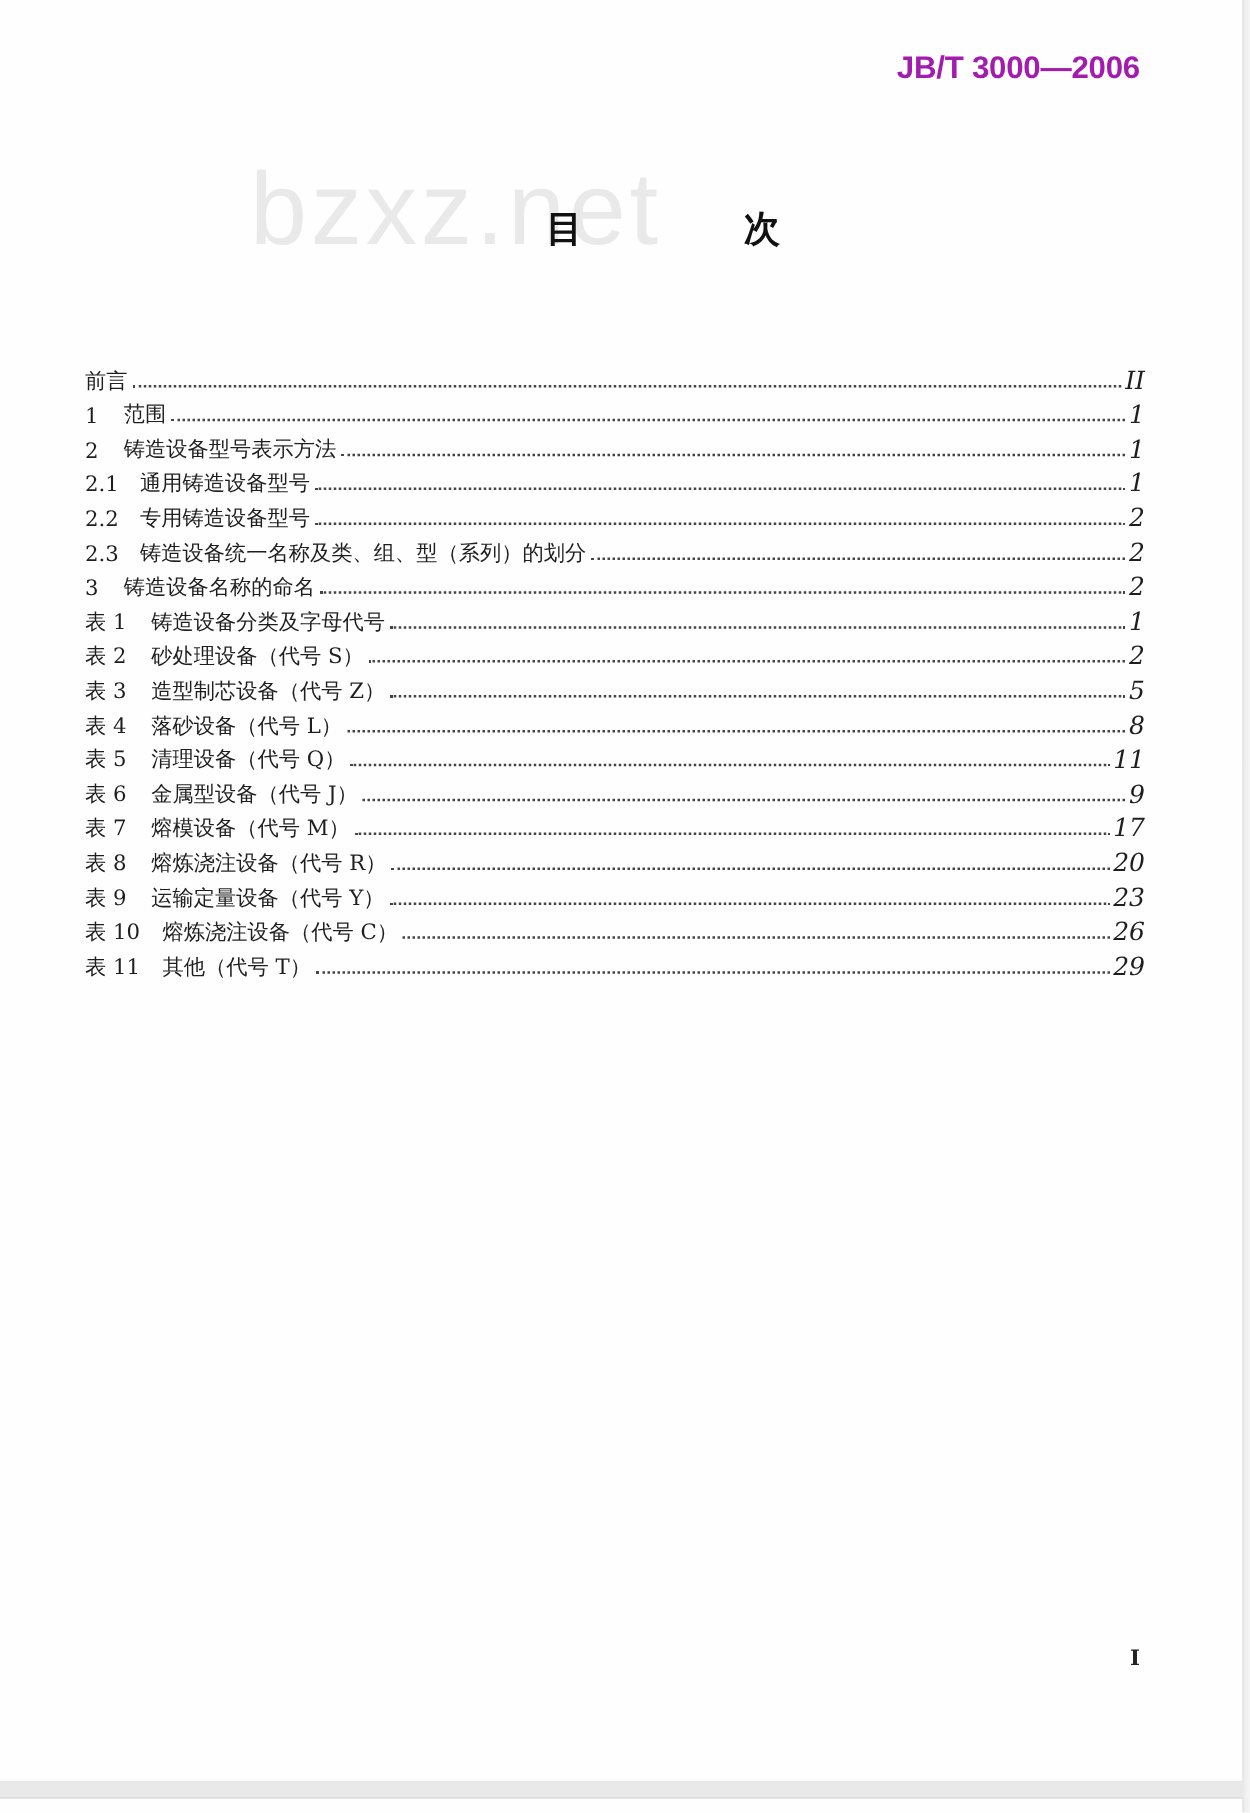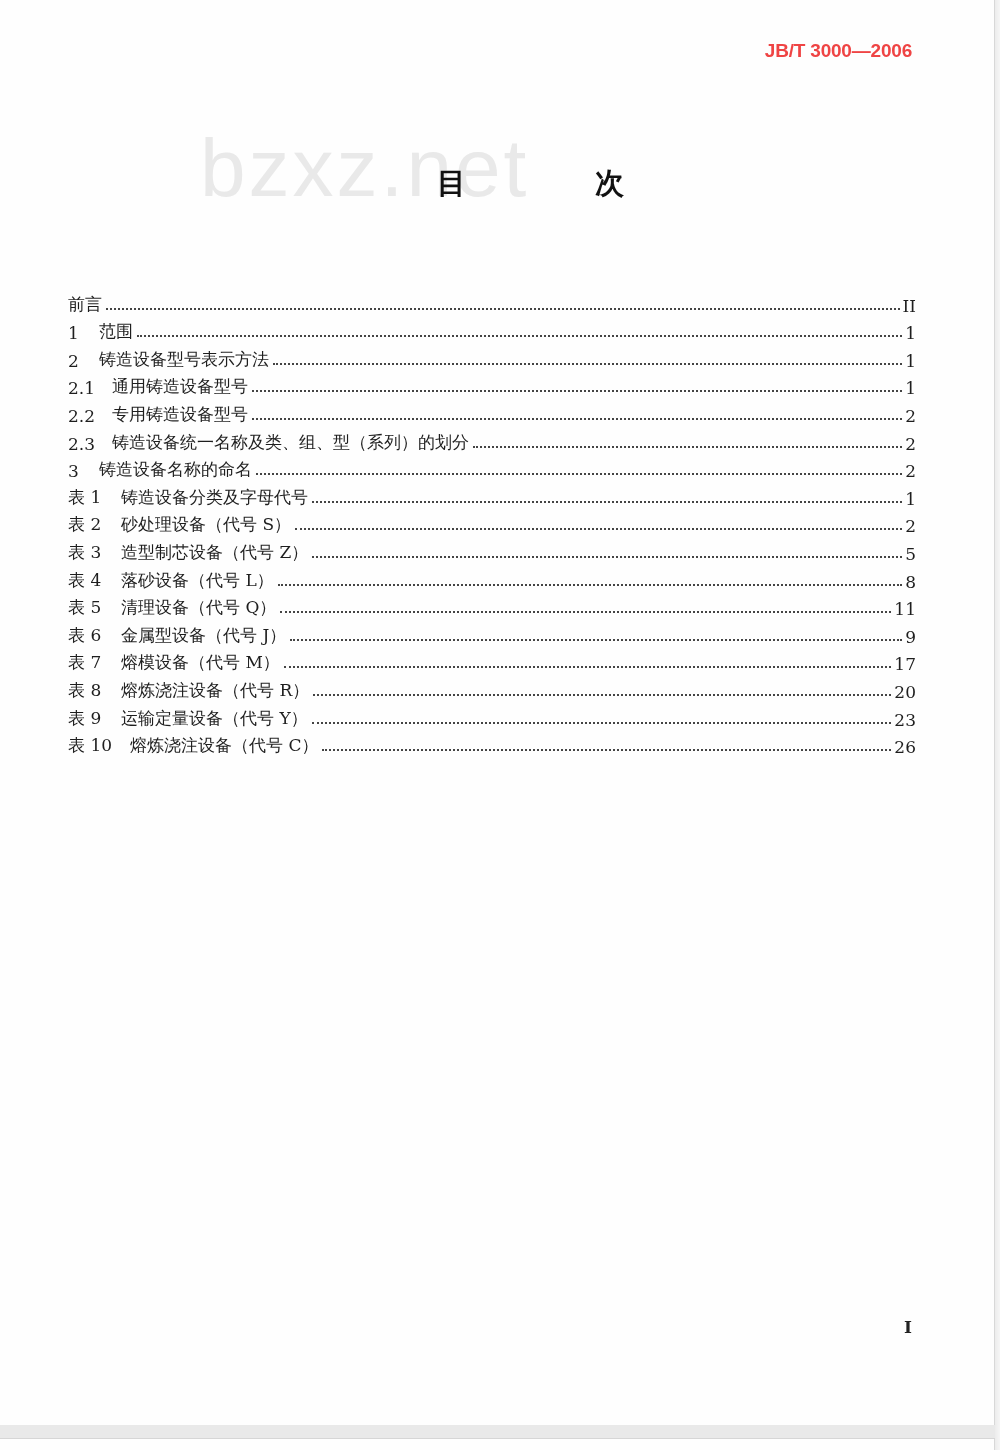--- a/index.html
+++ b/index.html
@@ -50,23 +50,23 @@
       width: 5px;
       height: 1450px;
       background: linear-gradient(to right, #ececec, #f6f6f6);
     }
     .std-code {
       position: absolute;
       top: 40px;
       right: 82px;
       font-family: "Liberation Sans", "DejaVu Sans", sans-serif;
       font-weight: bold;
-      font-size: 19px;
+      font-size: 25px;
       letter-spacing: -0.2px;
-      color: #ef4444;
+      color: #a21caf;
     }
     .watermark {
       position: absolute;
       left: 200px;
       top: 127px;
       font-family: "Liberation Sans", "DejaVu Sans", sans-serif;
       font-weight: normal;
       font-size: 82px;
       letter-spacing: 3px;
       color: #e9e9e9;
@@ -111,22 +111,23 @@
     .toc-row .leader {
       flex: 1 1 auto;
       border-bottom: 2px dotted #444;
       margin-bottom: 6px;
       height: 0;
       min-width: 10px;
     }
     .toc-row .page-no {
       flex: none;
       padding-left: 3px;
-      font-size: 17px;
+      font-size: 20px;
       text-align: left;
+      font-style: italic;
     }
     .w-0 { width: 0; }
     .w-sec1 { width: 31px; }
     .w-sec2 { width: 44px; }
     .w-tbl { width: 53px; }
     .w-tbl2 { width: 62px; }
     .page-footer {
       position: absolute;
       top: 1317px;
       right: 82px;
@@ -241,20 +242,26 @@
       <span class="label">运输定量设备（代号 Y）</span>
       <span class="leader"></span>
       <span class="page-no">23</span>
     </div>
     <div class="toc-row">
       <span class="num w-tbl2">表 10</span>
       <span class="label">熔炼浇注设备（代号 C）</span>
       <span class="leader"></span>
       <span class="page-no">26</span>
     </div>
+    <div class="toc-row">
+      <span class="num w-tbl2">表 11</span>
+      <span class="label">其他（代号 T）</span>
+      <span class="leader"></span>
+      <span class="page-no">29</span>
+    </div>
   </div>
 
   <div class="page-footer">I</div>
 </div>
 
 <div class="page-gap"></div>
 <div class="next-page"></div>
 <div class="right-shade"></div>
 
 </body></html>

